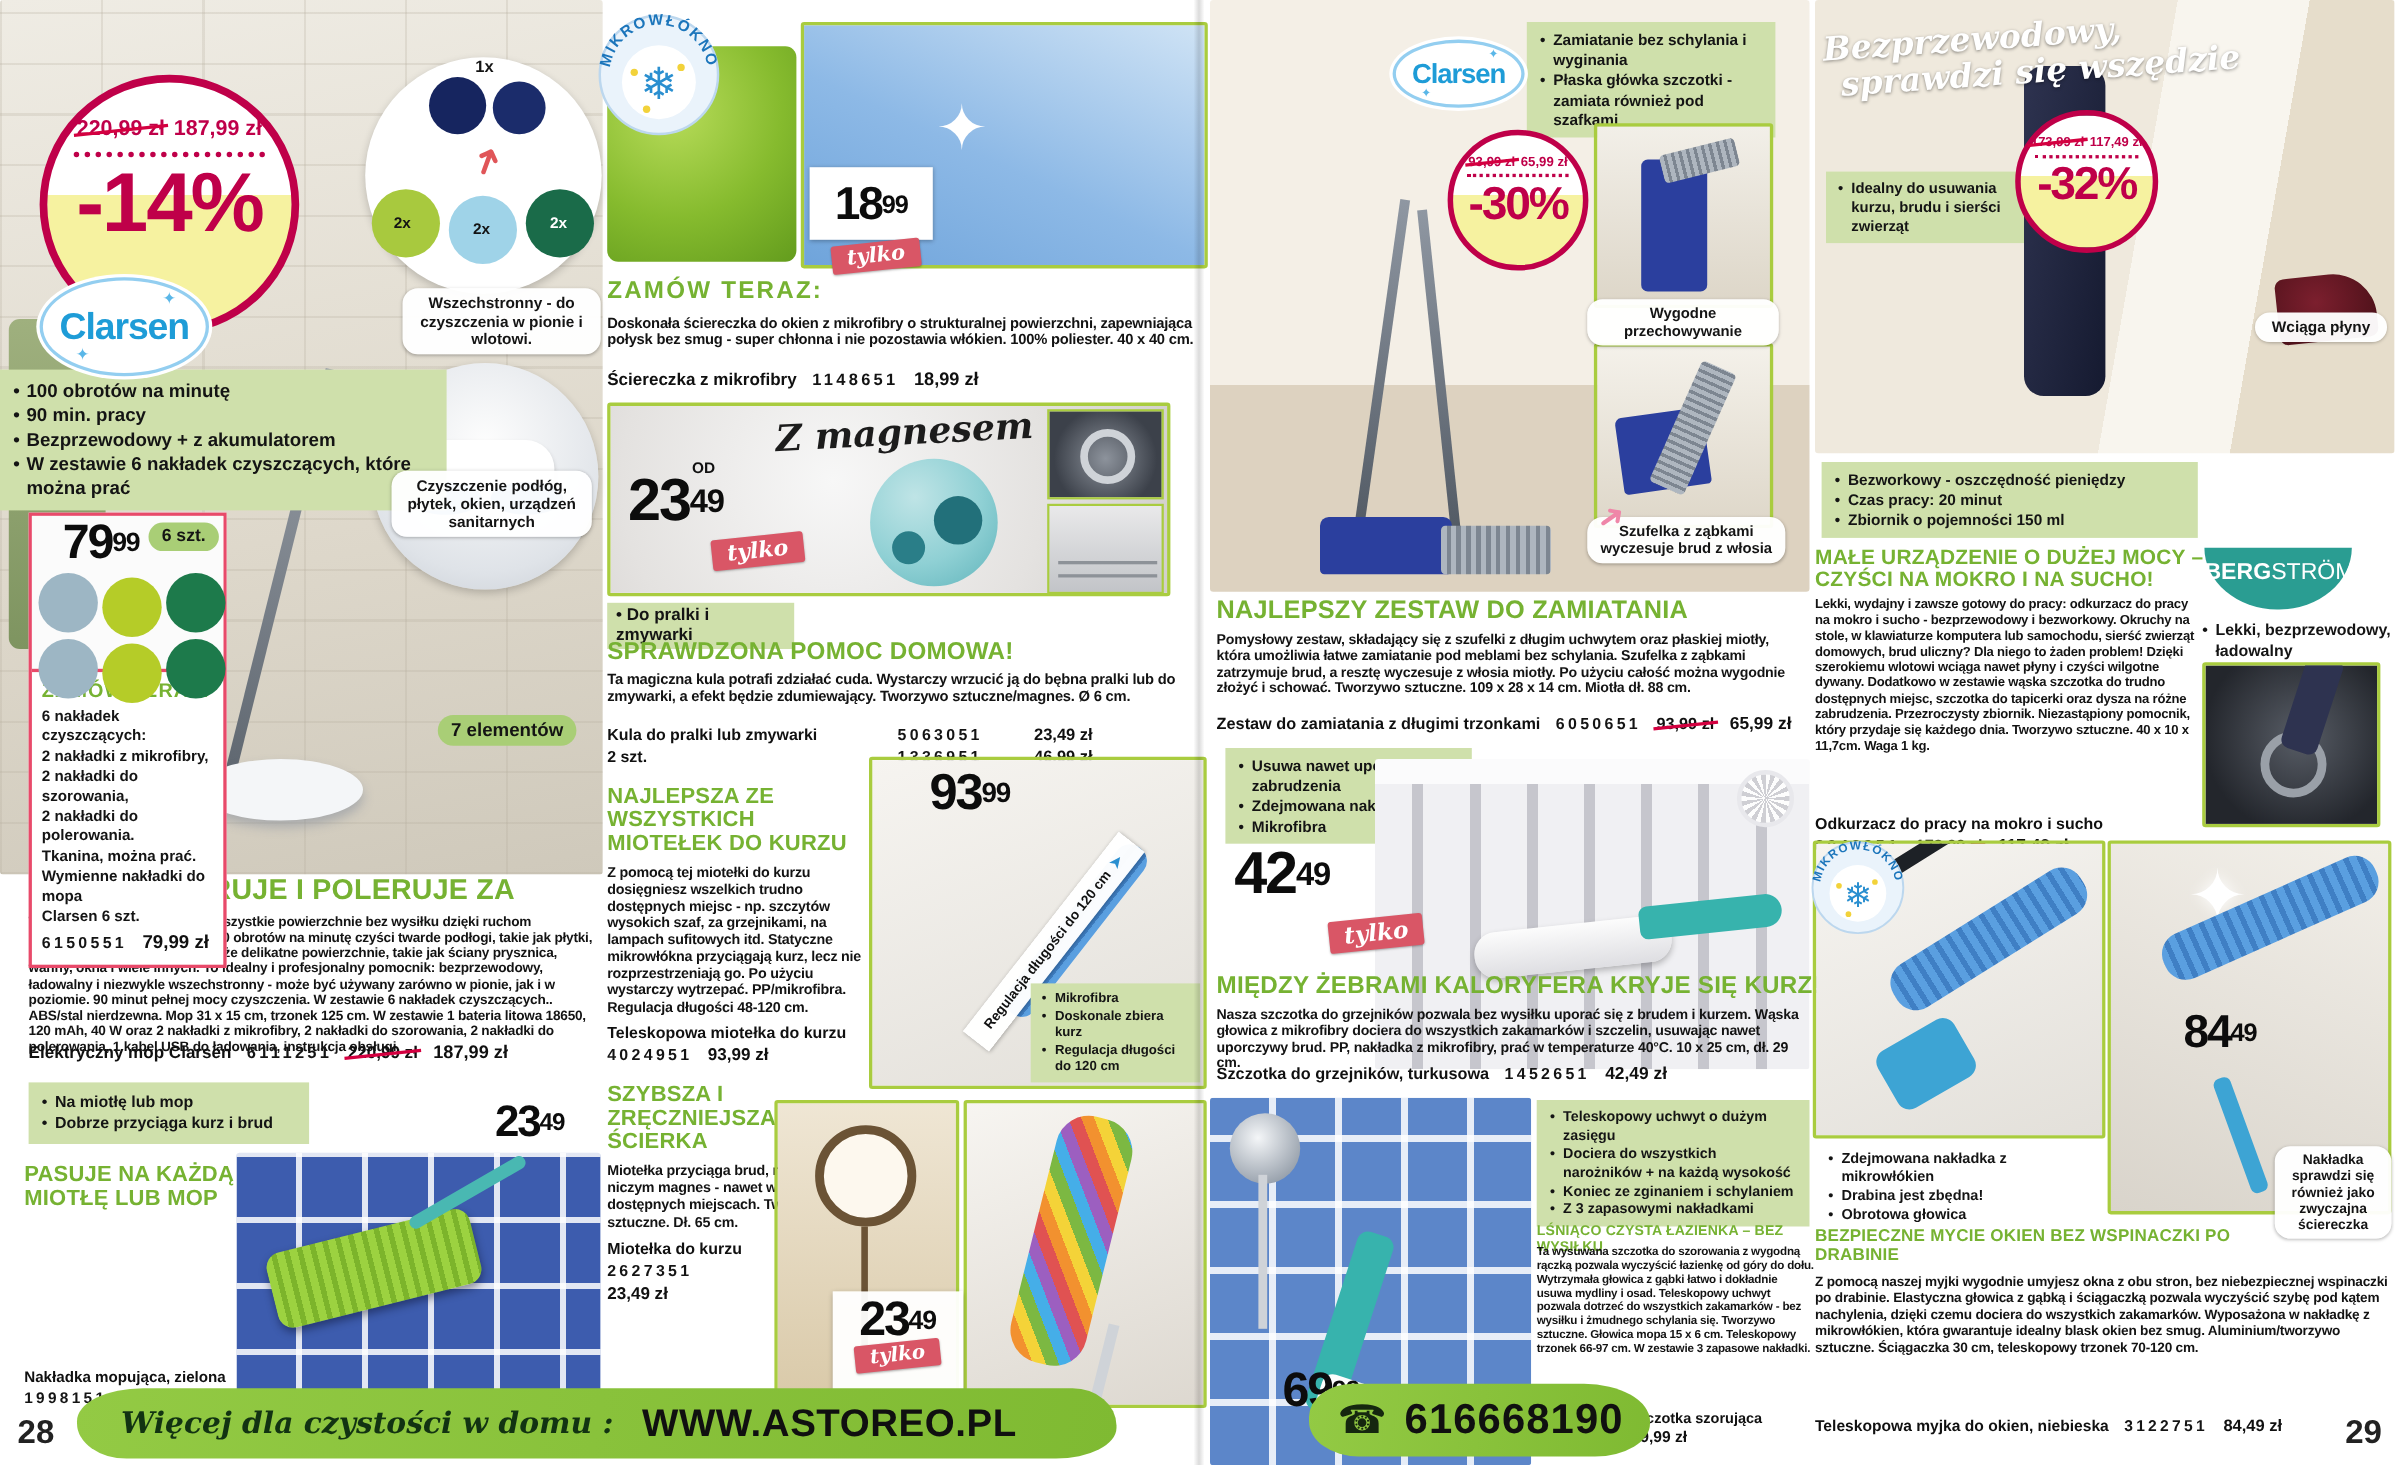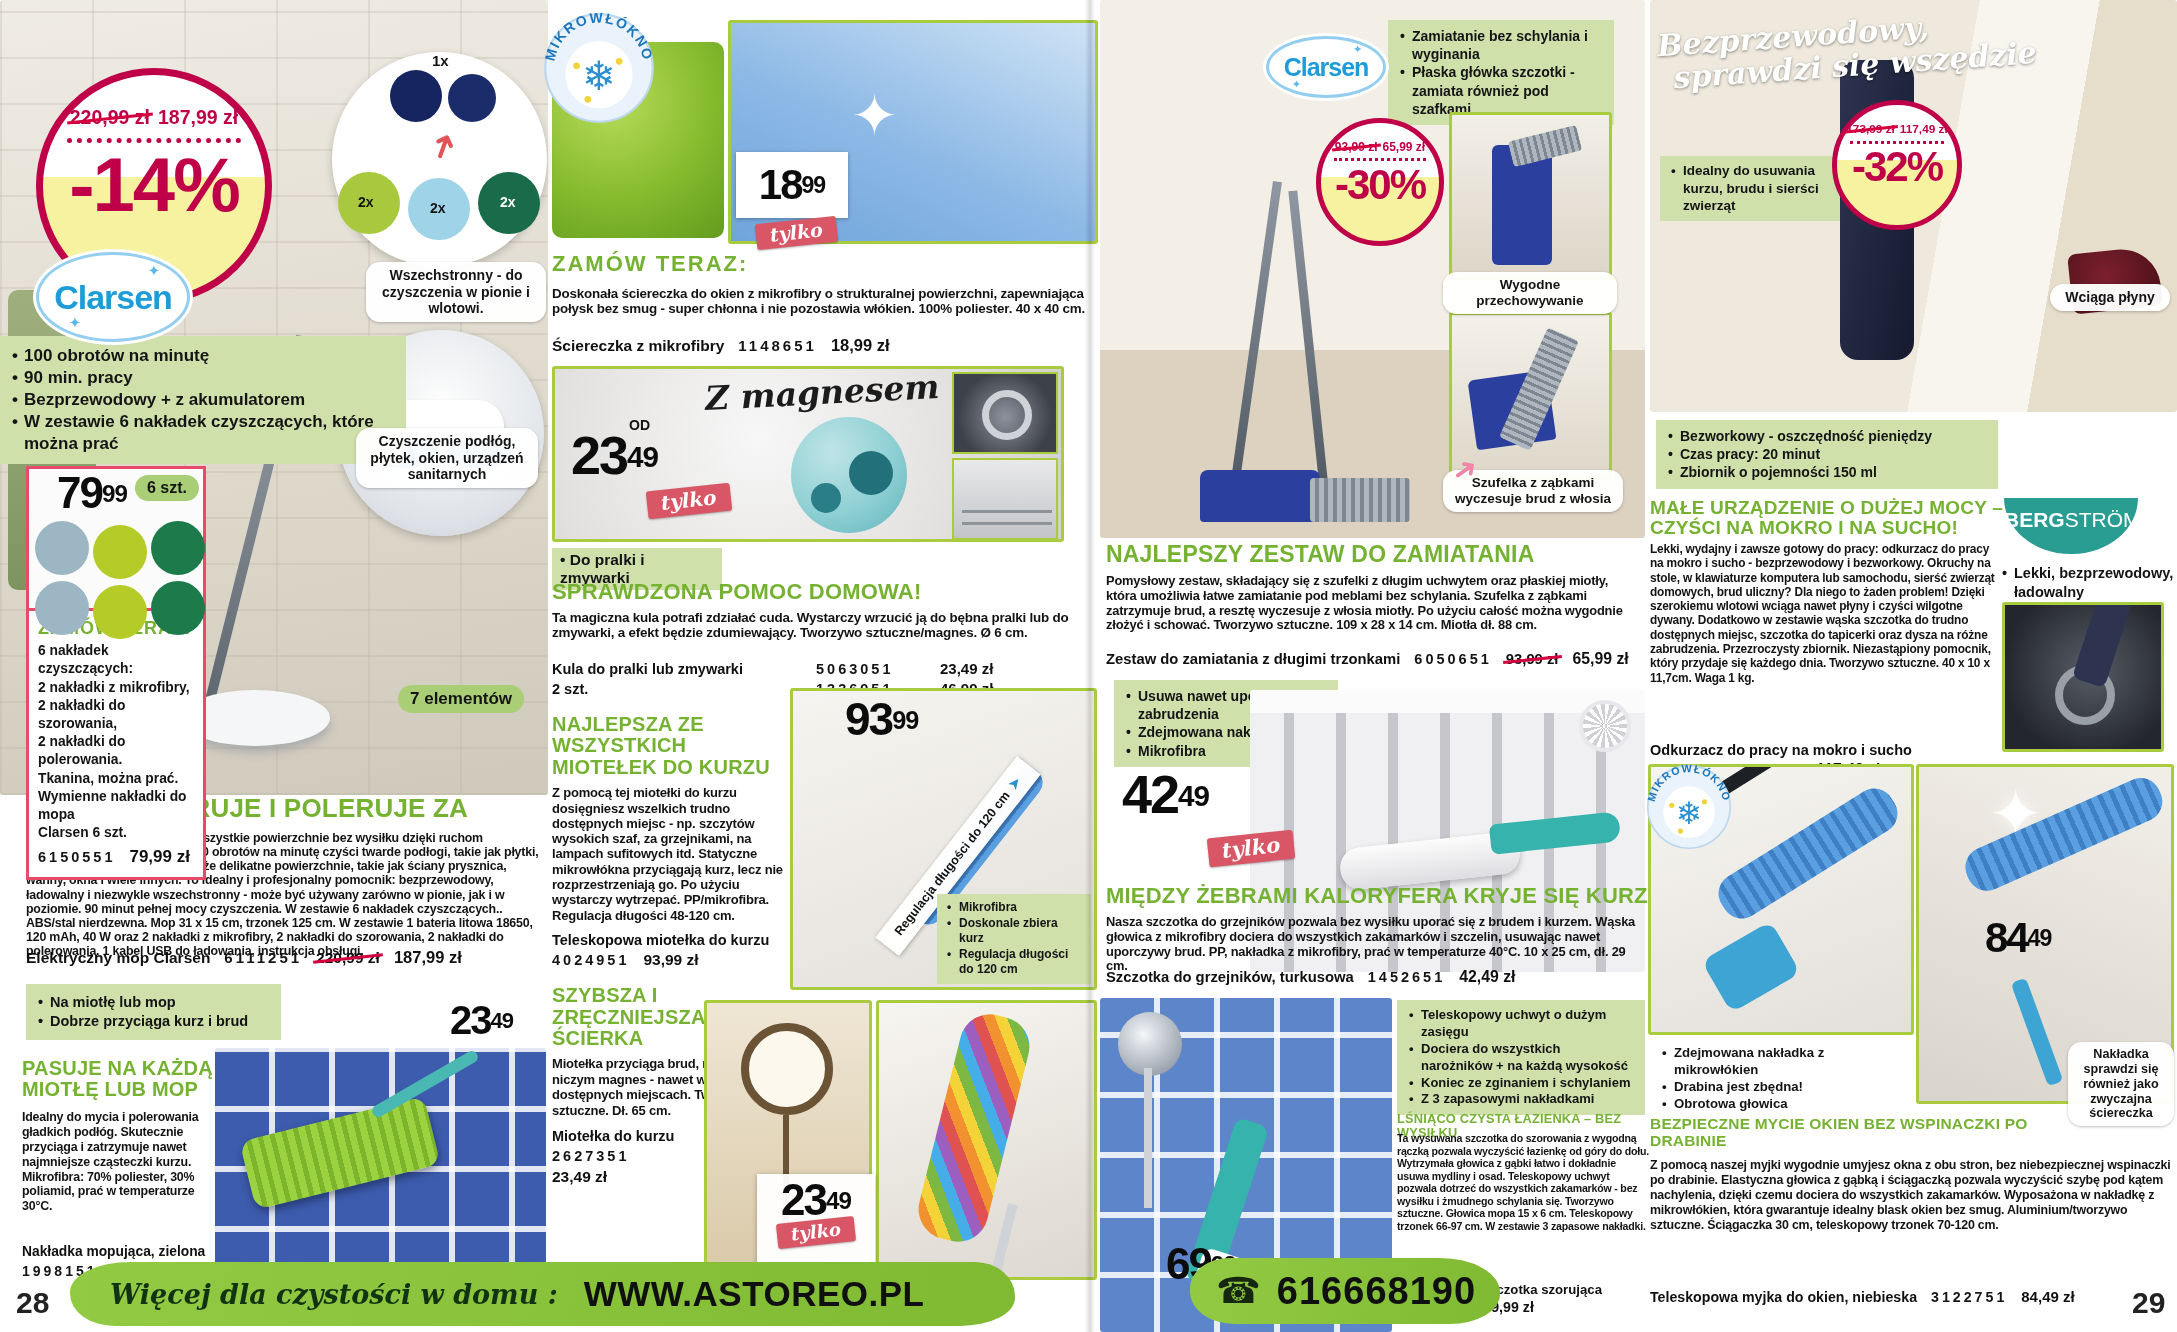--- a/index.html
+++ b/index.html
@@ -103,21 +103,21 @@
   </div>
   <div class="pill" style="left:366px;top:262px;width:180px;font-size:14px;">Wszechstronny - do czyszczenia w pionie i wlotowi.</div>
 
   <div class="abs" style="left:338px;top:330px;width:206px;height:206px;background:radial-gradient(circle at 50% 35%,#fdfdfd,#dfe3e8 70%,#c8cdd4);border-radius:50%;box-shadow:0 3px 8px rgba(0,0,0,.2);z-index:2;">
     <div class="abs" style="left:40px;top:70px;width:126px;height:56px;background:#fff;border-radius:26px;box-shadow:0 3px 5px rgba(0,0,0,.2);"></div>
     <div class="abs" style="left:34px;top:108px;width:66px;height:30px;background:#4a8fd6;border-radius:50%;"></div>
     <div class="abs" style="left:108px;top:108px;width:66px;height:30px;background:#3f7fc4;border-radius:50%;"></div>
   </div>
   <div class="pill" style="left:356px;top:428px;width:182px;font-size:14px;">Czyszczenie podłóg, płytek, okien, urządzeń sanitarnych</div>
 
-  <div class="gpill" style="left:398px;top:650px;font-size:17px;margin-top:35px;">7 elementów</div>
+  <div class="gpill" style="left:398px;top:650px;font-size:17px;">7 elementów</div>
 
   <div class="clarsen" style="left:36px;top:252px;width:154px;height:90px;font-size:34px;">
     <span class="sp s1">✦</span>
     <span class="cl">Clarsen</span>
     <span class="sp s2">✦</span>
   </div>
 
   <div class="bbox abs" style="left:0;top:336px;width:406px;z-index:2;">
     <ul style="font-size:17px;">
       <li>100 obrotów na minutę</li>
@@ -170,21 +170,20 @@
   <div class="bbox abs" style="left:26px;top:984px;width:255px;">
     <ul style="font-size:14.5px;">
       <li>Na miotłę lub mop</li>
       <li>Dobrze przyciąga kurz i brud</li>
     </ul>
   </div>
   <div class="bp abs" style="left:450px;top:1002px;font-size:40px;">
     <span>23</span><span class="sup"><span>49</span></span>
   </div>
   <div class="gh abs" style="left:22px;top:1058px;width:210px;font-size:20px;">PASUJE NA KAŻDĄ MIOTŁĘ LUB MOP</div>
-  <div class="txt abs" style="left:22px;top:1110px;width:192px;font-size:12.4px;line-height:1.2;">Idealny do mycia i polerowania gładkich podłóg. Skutecznie przyciąga i zatrzymuje nawet najmniejsze cząsteczki kurzu. Mikrofibra: 70% poliester, 30% poliamid, prać w temperaturze 30°C.</div>
   <div class="abs" style="left:22px;top:1244px;">
     <div class="prod" style="font-size:13.8px;">Nakładka mopująca, zielona</div>
     <div class="rowline" style="margin-top:3px;">
       <span class="sku" style="font-size:14px;">1998151</span>
       <span class="prod" style="font-size:15.5px;">23,49 zł</span>
     </div>
   </div>
   <div class="photo tiles" style="left:215px;top:1048px;width:331px;height:238px;">
     <div class="abs frg" style="left:30px;top:70px;width:190px;height:70px;border-radius:14px;transform:rotate(-14deg);box-shadow:0 4px 8px rgba(0,0,20,.4);"></div>
     <div class="abs" style="left:150px;top:30px;width:120px;height:12px;background:#49b8b2;transform:rotate(-30deg);border-radius:6px;"></div>

